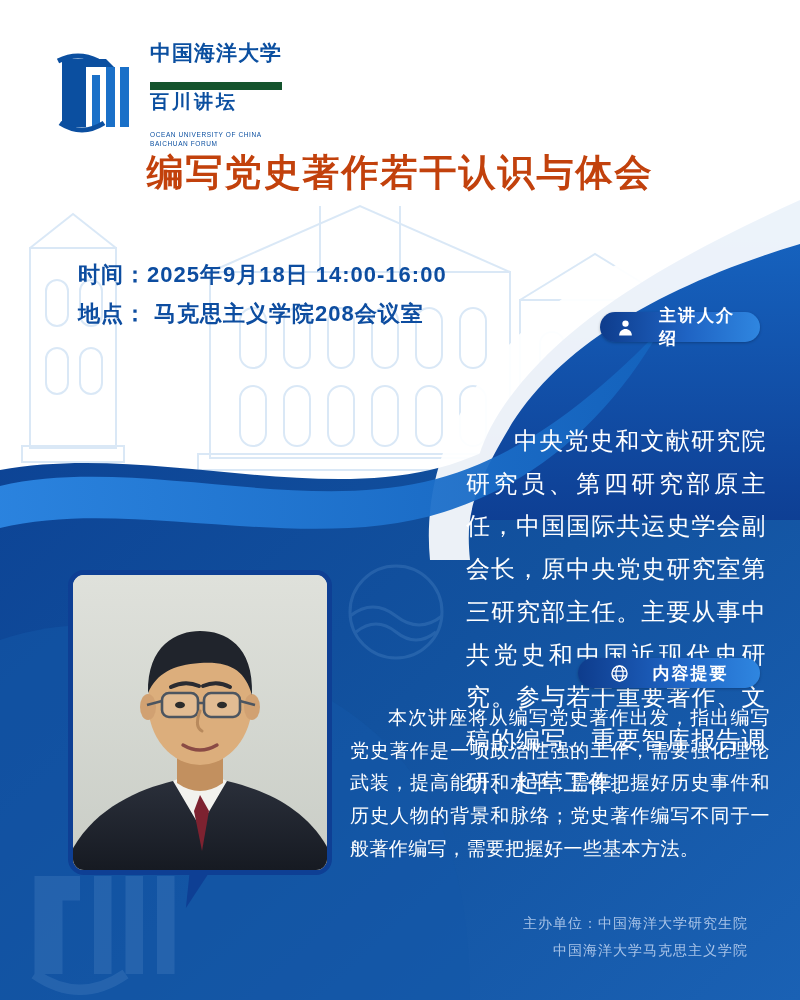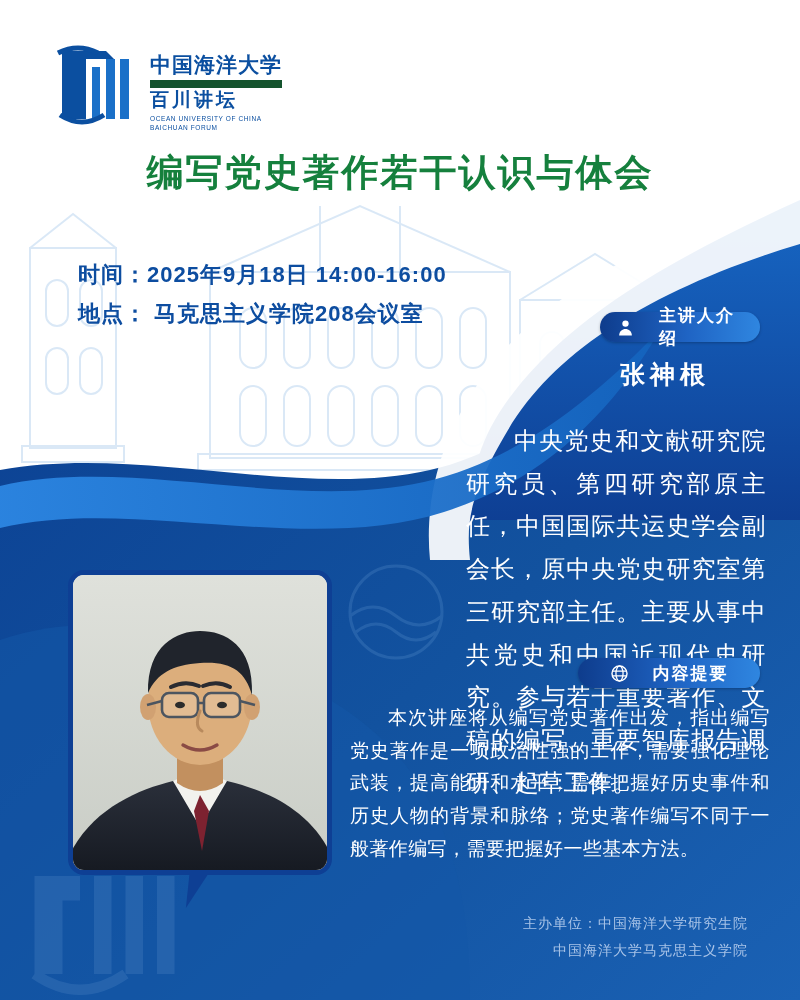--- a/index.html
+++ b/index.html
@@ -48,23 +48,22 @@
     left: 56px; top: 38px;
     display: flex;
     align-items: center;
     gap: 10px;
   }
   .logo-mark { width: 84px; height: 80px; }
   .logo-text-block {
     display: flex;
     flex-direction: column;
     justify-content: center;
-    gap: 2px;
+    gap: 16px;
     padding-top: 4px;
-    margin-top: 12px;
   }
   .logo-cn-univ {
     font-size: 21px;
     font-weight: bold;
     color: #0b4fa0;
     letter-spacing: 1px;
     line-height: 1.1;
     font-family: "Liberation Serif", "DejaVu Serif", serif;
   }
   .logo-cn-forum {
@@ -88,21 +87,21 @@
 
   
   .poster-title {
     position: absolute;
     left: 0; top: 148px;
     width: 800px;
     text-align: center;
     font-size: 37px;
     font-weight: bold;
     letter-spacing: 2px;
-    color: #15803d;
+    color: #c2410c;
     font-family: "Liberation Sans", "DejaVu Sans", sans-serif;
   }
 
   
   .meta-block {
     position: absolute;
     left: 78px; top: 256px;
     color: #0d4da0;
     font-size: 22px;
     line-height: 1.75;
@@ -327,21 +326,20 @@
   </div>
 
   <div class="ribbon" id="speaker-ribbon">
     <svg class="ico" viewBox="0 0 24 24" xmlns="http://www.w3.org/2000/svg">
       <circle cx="12" cy="7" r="4" fill="#ffffff"></circle>
       <path d="M4 22 c0-5 4-8 8-8 s8 3 8 8 z" fill="#ffffff"></path>
     </svg>
     <span>主讲人介绍</span>
   </div>
 
-  <div class="speaker-name">张神根</div>
   <div class="speaker-bio">中央党史和文献研究院研究员、第四研究部原主任，中国国际共运史学会副会长，原中央党史研究室第三研究部主任。主要从事中共党史和中国近现代史研究。参与若干重要著作、文稿的编写、重要智库报告调研、起草工作。</div>
 
   <div class="ribbon" id="content-ribbon">
     <svg class="ico" viewBox="0 0 24 24" xmlns="http://www.w3.org/2000/svg">
       <circle cx="12" cy="12" r="9.5" fill="none" stroke="#ffffff" stroke-width="1.8"></circle>
       <ellipse cx="12" cy="12" rx="4.5" ry="9.5" fill="none" stroke="#ffffff" stroke-width="1.6"></ellipse>
       <path d="M2.8 9 H21.2 M2.8 15 H21.2" stroke="#ffffff" stroke-width="1.6"></path>
     </svg>
     <span>内容提要</span>
   </div>

